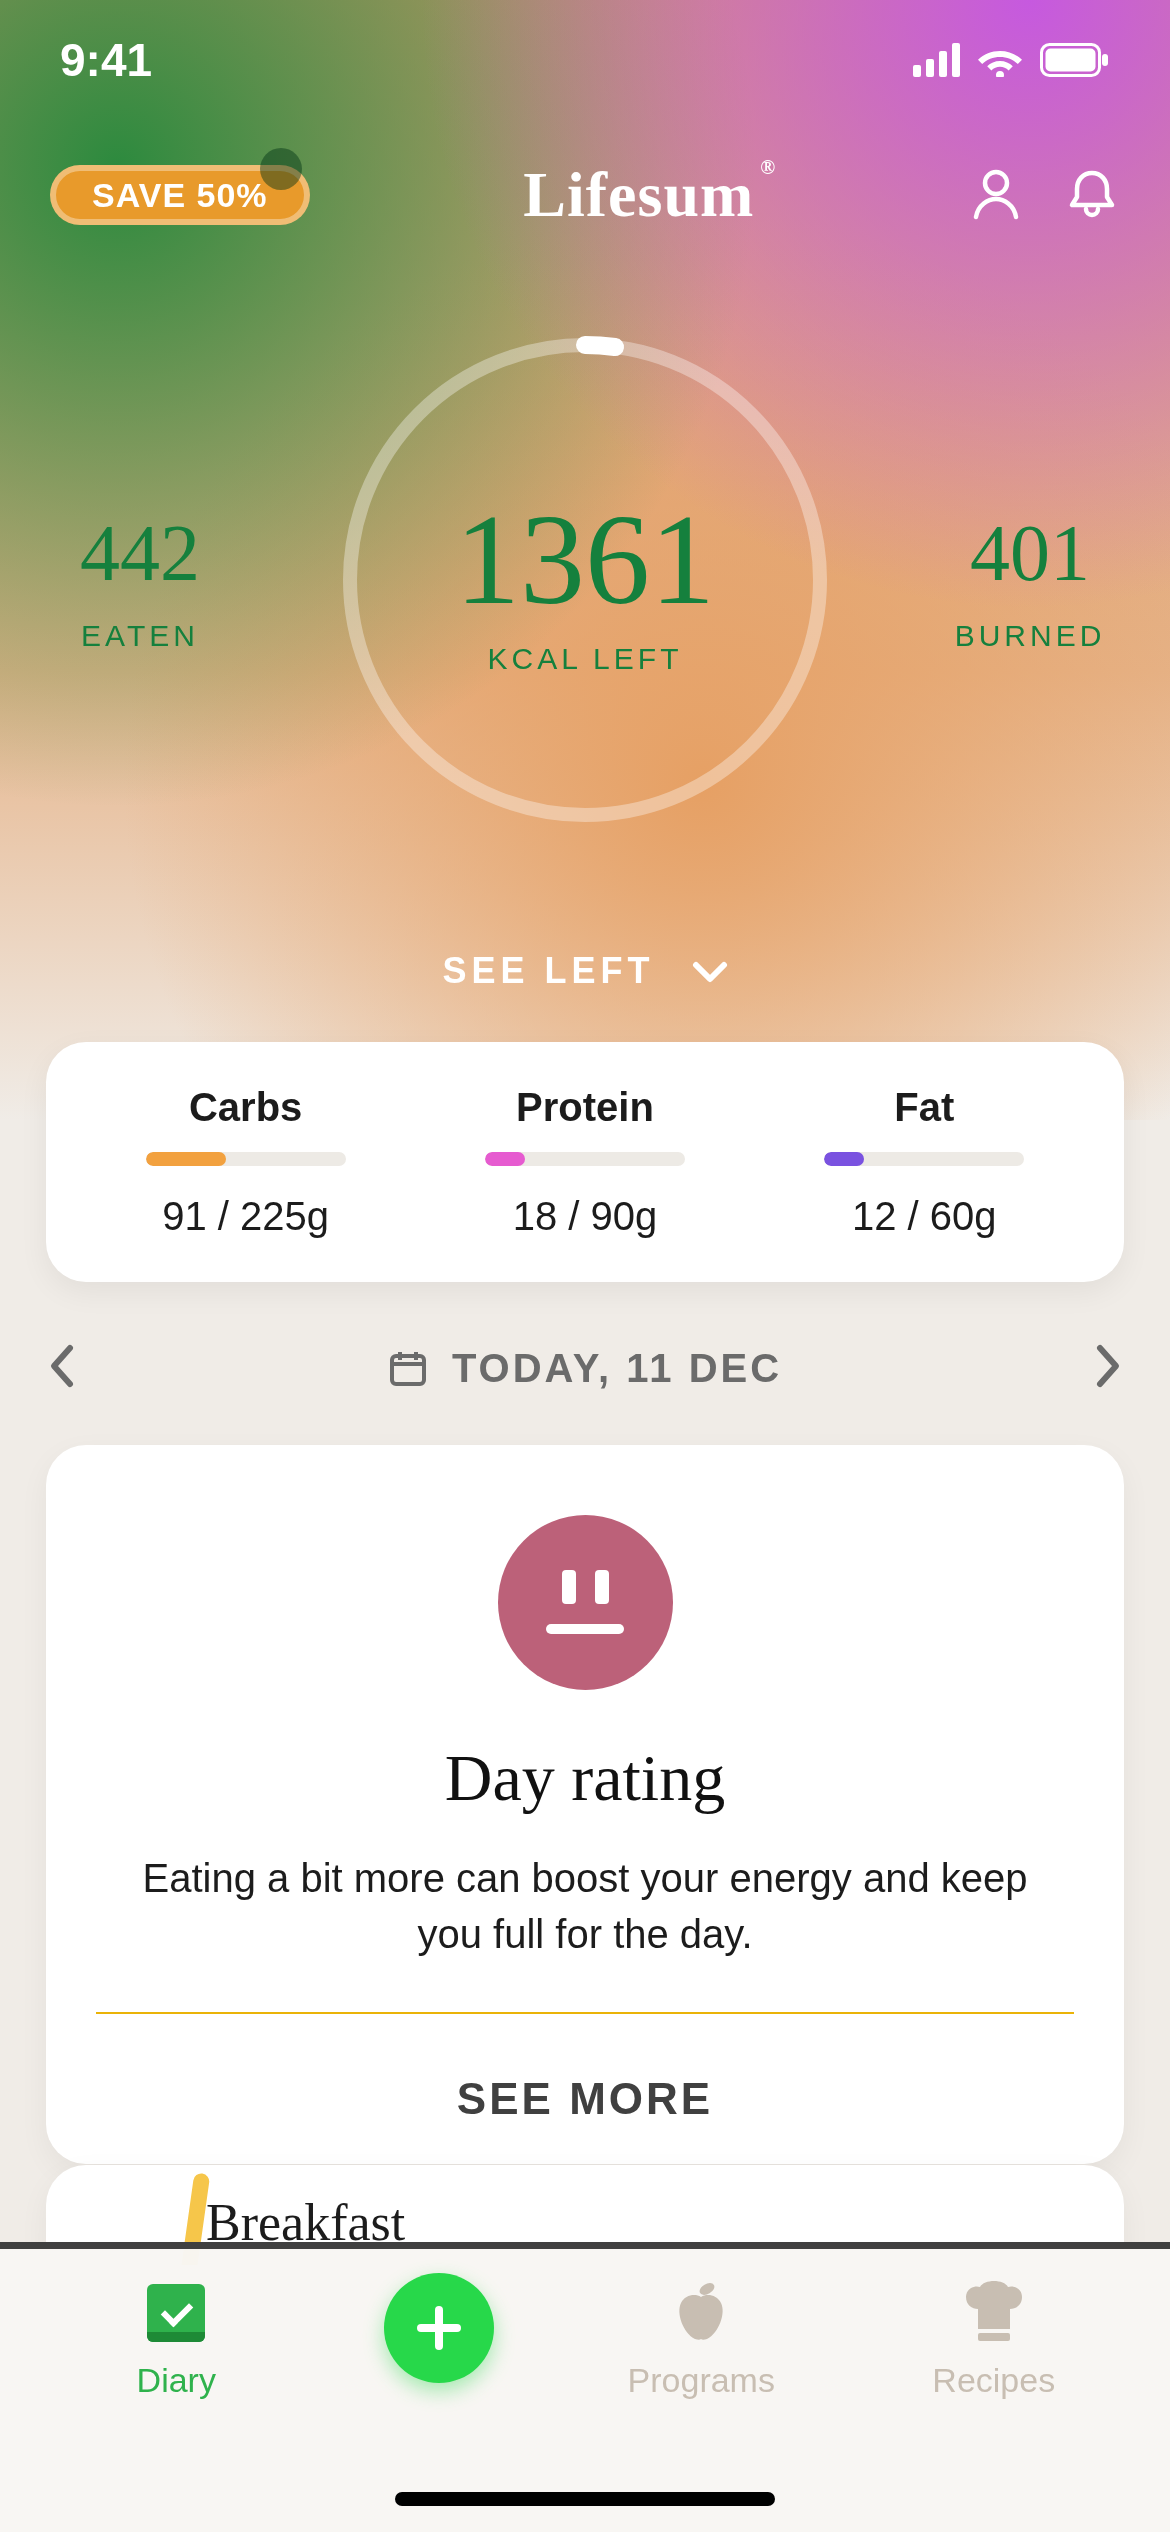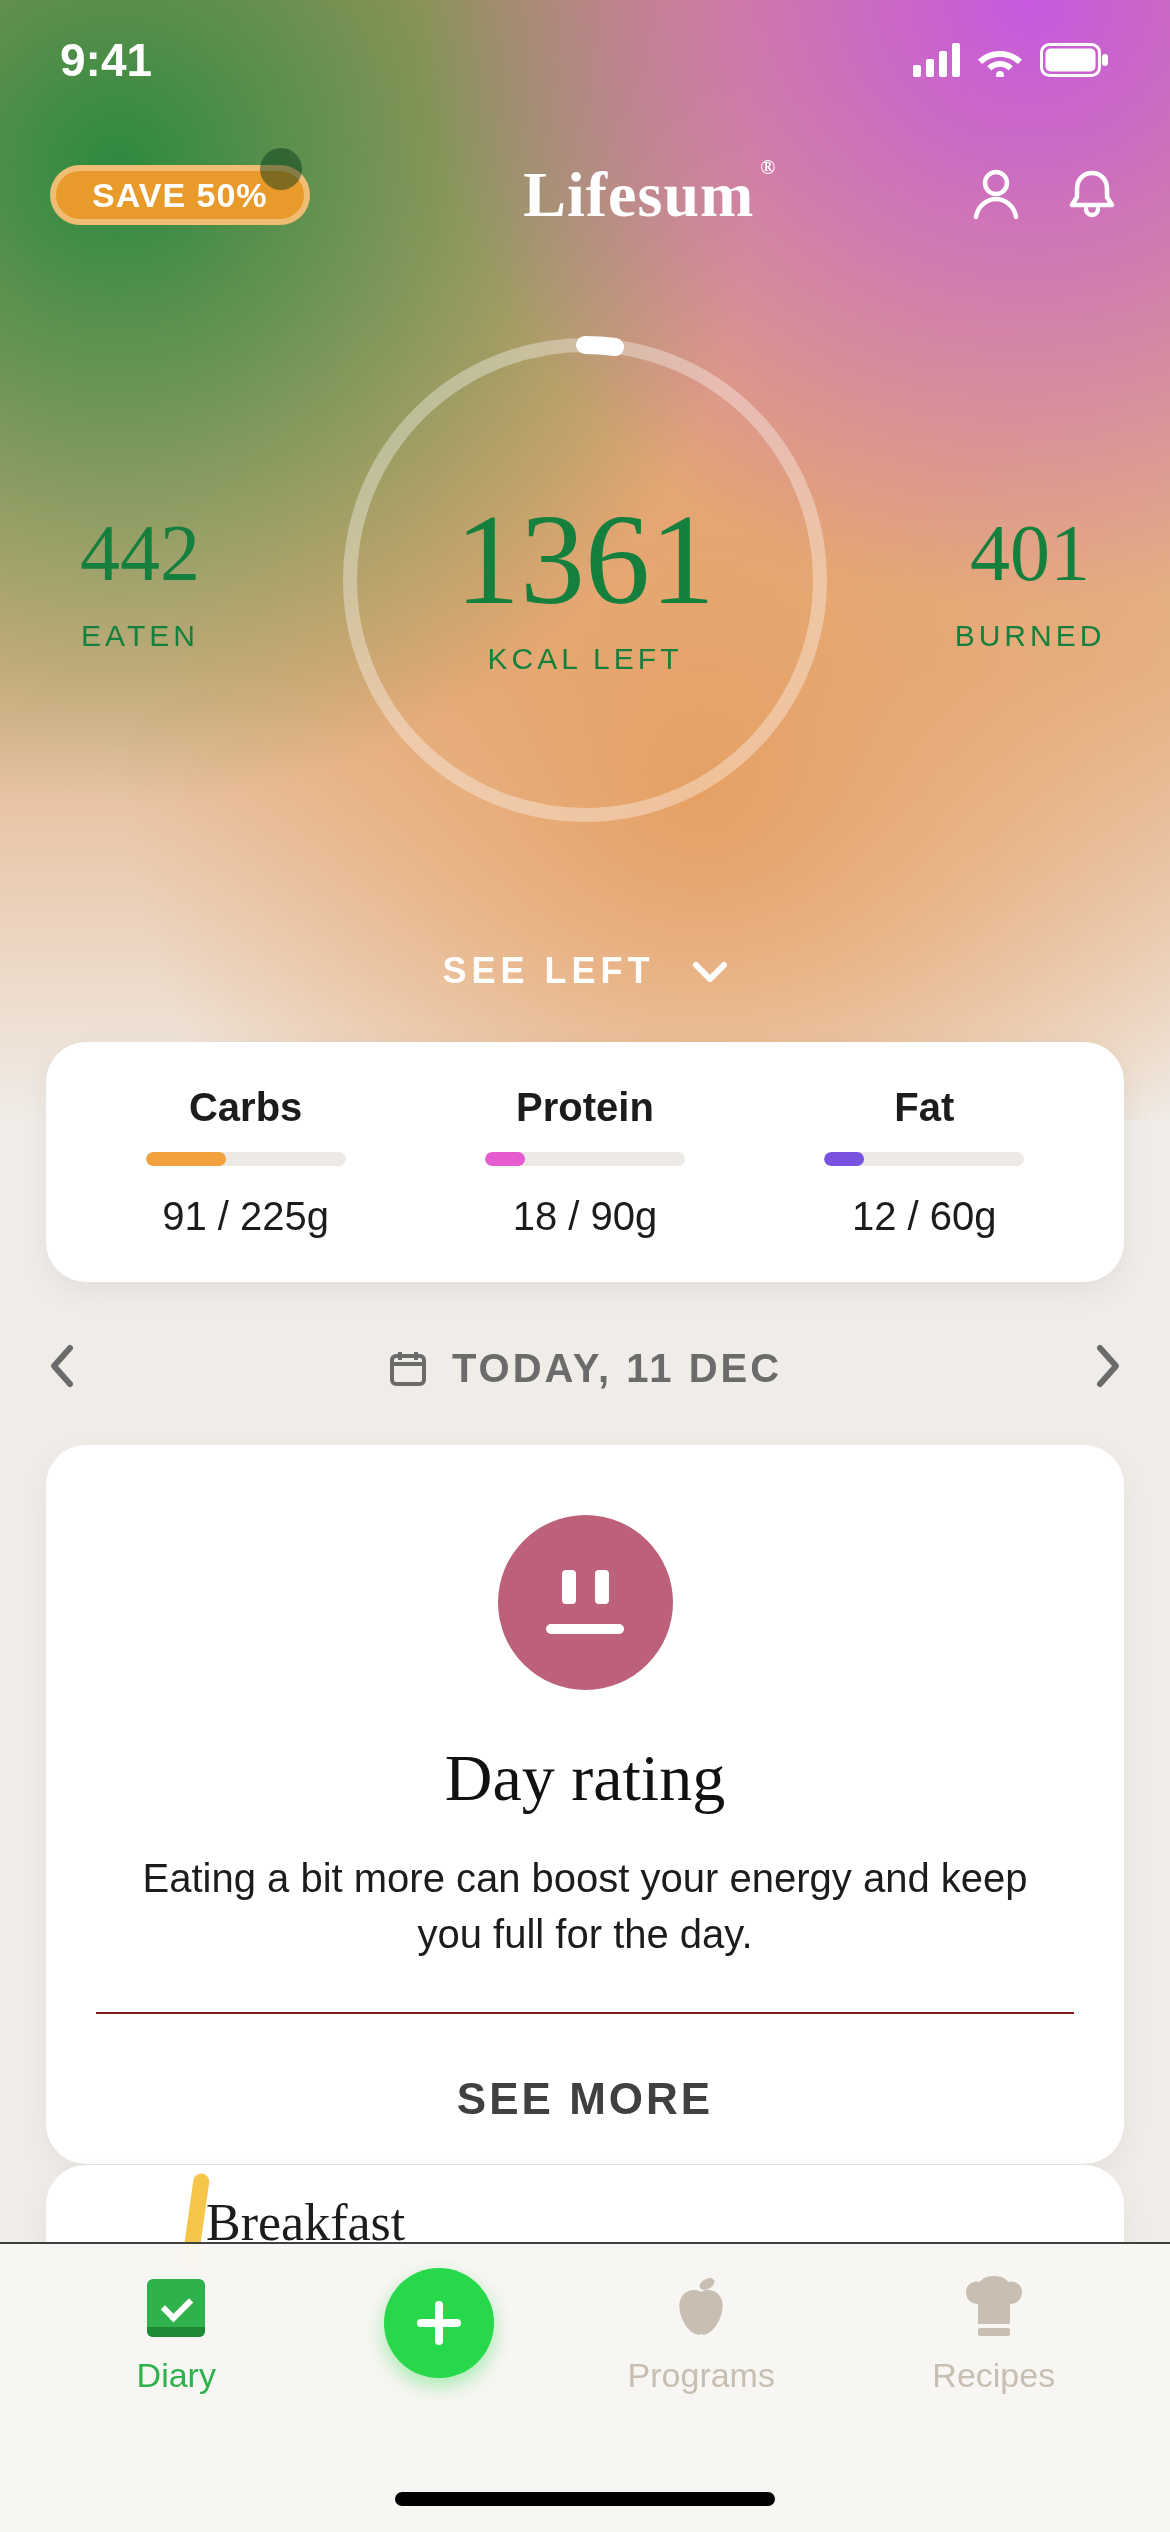--- a/index.html
+++ b/index.html
@@ -78,30 +78,30 @@
   .date-nav { position: absolute; top: 1328px; left: 46px; right: 46px; height: 80px; display: flex; align-items: center; justify-content: space-between; color: #6b6b6b; }
   .date-nav .center { display: flex; align-items: center; gap: 24px; font-size: 40px; letter-spacing: 3px; font-weight: 600; }
 
   
   .day-card { position: absolute; top: 1445px; left: 46px; right: 46px; background: #fff; border-radius: 40px; padding: 70px 50px 40px; box-shadow: 0 10px 30px rgba(0,0,0,0.05); }
   .face { width: 175px; height: 175px; border-radius: 50%; background: #BC6179; margin: 0 auto 50px; position: relative; }
   .face .eye { position: absolute; width: 14px; height: 34px; background: #fff; border-radius: 4px; top: 55px; }
   .face .eye.l { left: 64px; } .face .eye.r { right: 64px; }
   .face .mouth { position: absolute; width: 78px; height: 10px; background: #fff; border-radius: 5px; bottom: 56px; left: 48px; }
   .day-title { text-align: center; font-family: Georgia, serif; font-size: 66px; margin-bottom: 34px; color:#111; }
-  .day-text { text-align: center; font-size: 40px; line-height: 1.4; color:#1c1c1c; padding: 0 10px 50px; border-bottom: 2px solid #7f1d1d; }
+  .day-text { text-align: center; font-size: 40px; line-height: 1.4; color:#1c1c1c; padding: 0 10px 50px; border-bottom: 2px solid #eab308; }
   .see-more { text-align: center; color: #404040; font-size: 44px; font-weight: 700; letter-spacing: 3px; padding-top: 60px; }
 
   
   .peek-card { position: absolute; top: 2165px; left: 46px; right: 46px; height: 100px; background:#fff; border-radius: 40px 40px 0 0; padding: 28px 50px 0 160px; overflow:hidden; box-shadow: 0 10px 30px rgba(0,0,0,0.05); }
   .peek-card .stick { position:absolute; left: 140px; top: 8px; width: 16px; height: 120px; background: #F6C64A; border-radius: 8px; transform: rotate(8deg); }
   .peek-title { font-family: Georgia, serif; font-size: 52px; color:#1c1c1c; }
 
   
-  .tabbar { position: absolute; left: 0; right: 0; bottom: 0; height: 290px; background: rgba(248,246,243,0.98); border-top: 2px solid #404040; }
+  .tabbar { position: absolute; left: 0; right: 0; bottom: 0; height: 290px; background: rgba(248,246,243,0.98); border-top: 7px solid #404040; }
   .tabbar-inner { display:flex; align-items:flex-start; justify-content: space-around; padding: 30px 30px 0; }
   .tab { display:flex; flex-direction:column; align-items:center; gap:14px; color:#C8BEB2; font-size: 34px; font-weight: 500; width: 200px; }
   .tab.active { color: #2FB24C; }
   .tab .ico { width: 68px; height: 68px; display:flex; align-items:center; justify-content:center; }
   .diary-ico { width:58px; height:58px; background:#2FB24C; border-radius:6px; position:relative; }
   .diary-ico::before { content:""; position:absolute; left:0;right:0;bottom:0;height:10px;background:#1e8a36; border-radius:0 0 6px 6px;}
   .diary-ico::after { content:""; position:absolute; left:16px; top:18px; width:22px; height:12px; border-left:6px solid #fff; border-bottom:6px solid #fff; transform: rotate(-45deg); }
   .add-btn { width: 110px; height: 110px; border-radius: 50%; background:#2FE24C; background: #27D84A; display:flex;align-items:center;justify-content:center; box-shadow: 0 8px 20px rgba(39,216,74,0.4); margin-top:-6px;}
   .home-indicator { position:absolute; bottom: 26px; left:50%; transform:translateX(-50%); width: 380px; height: 14px; background:#000; border-radius: 10px; }
 </style>

